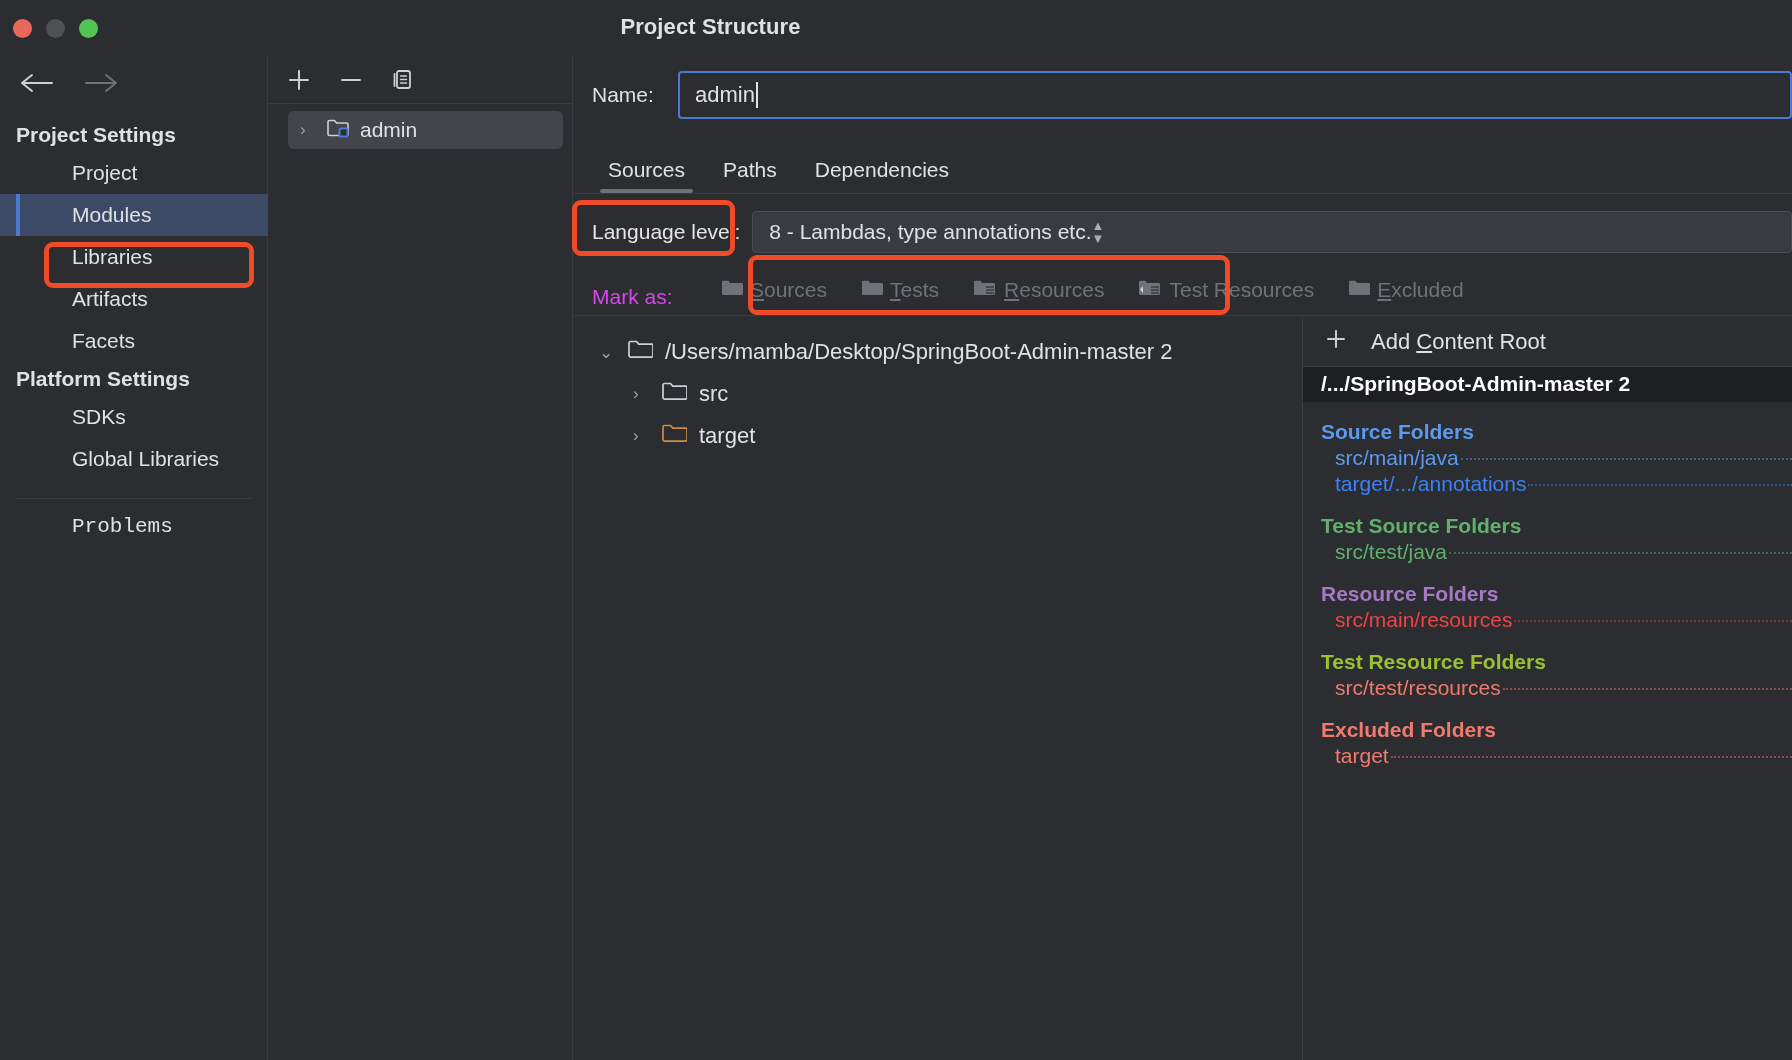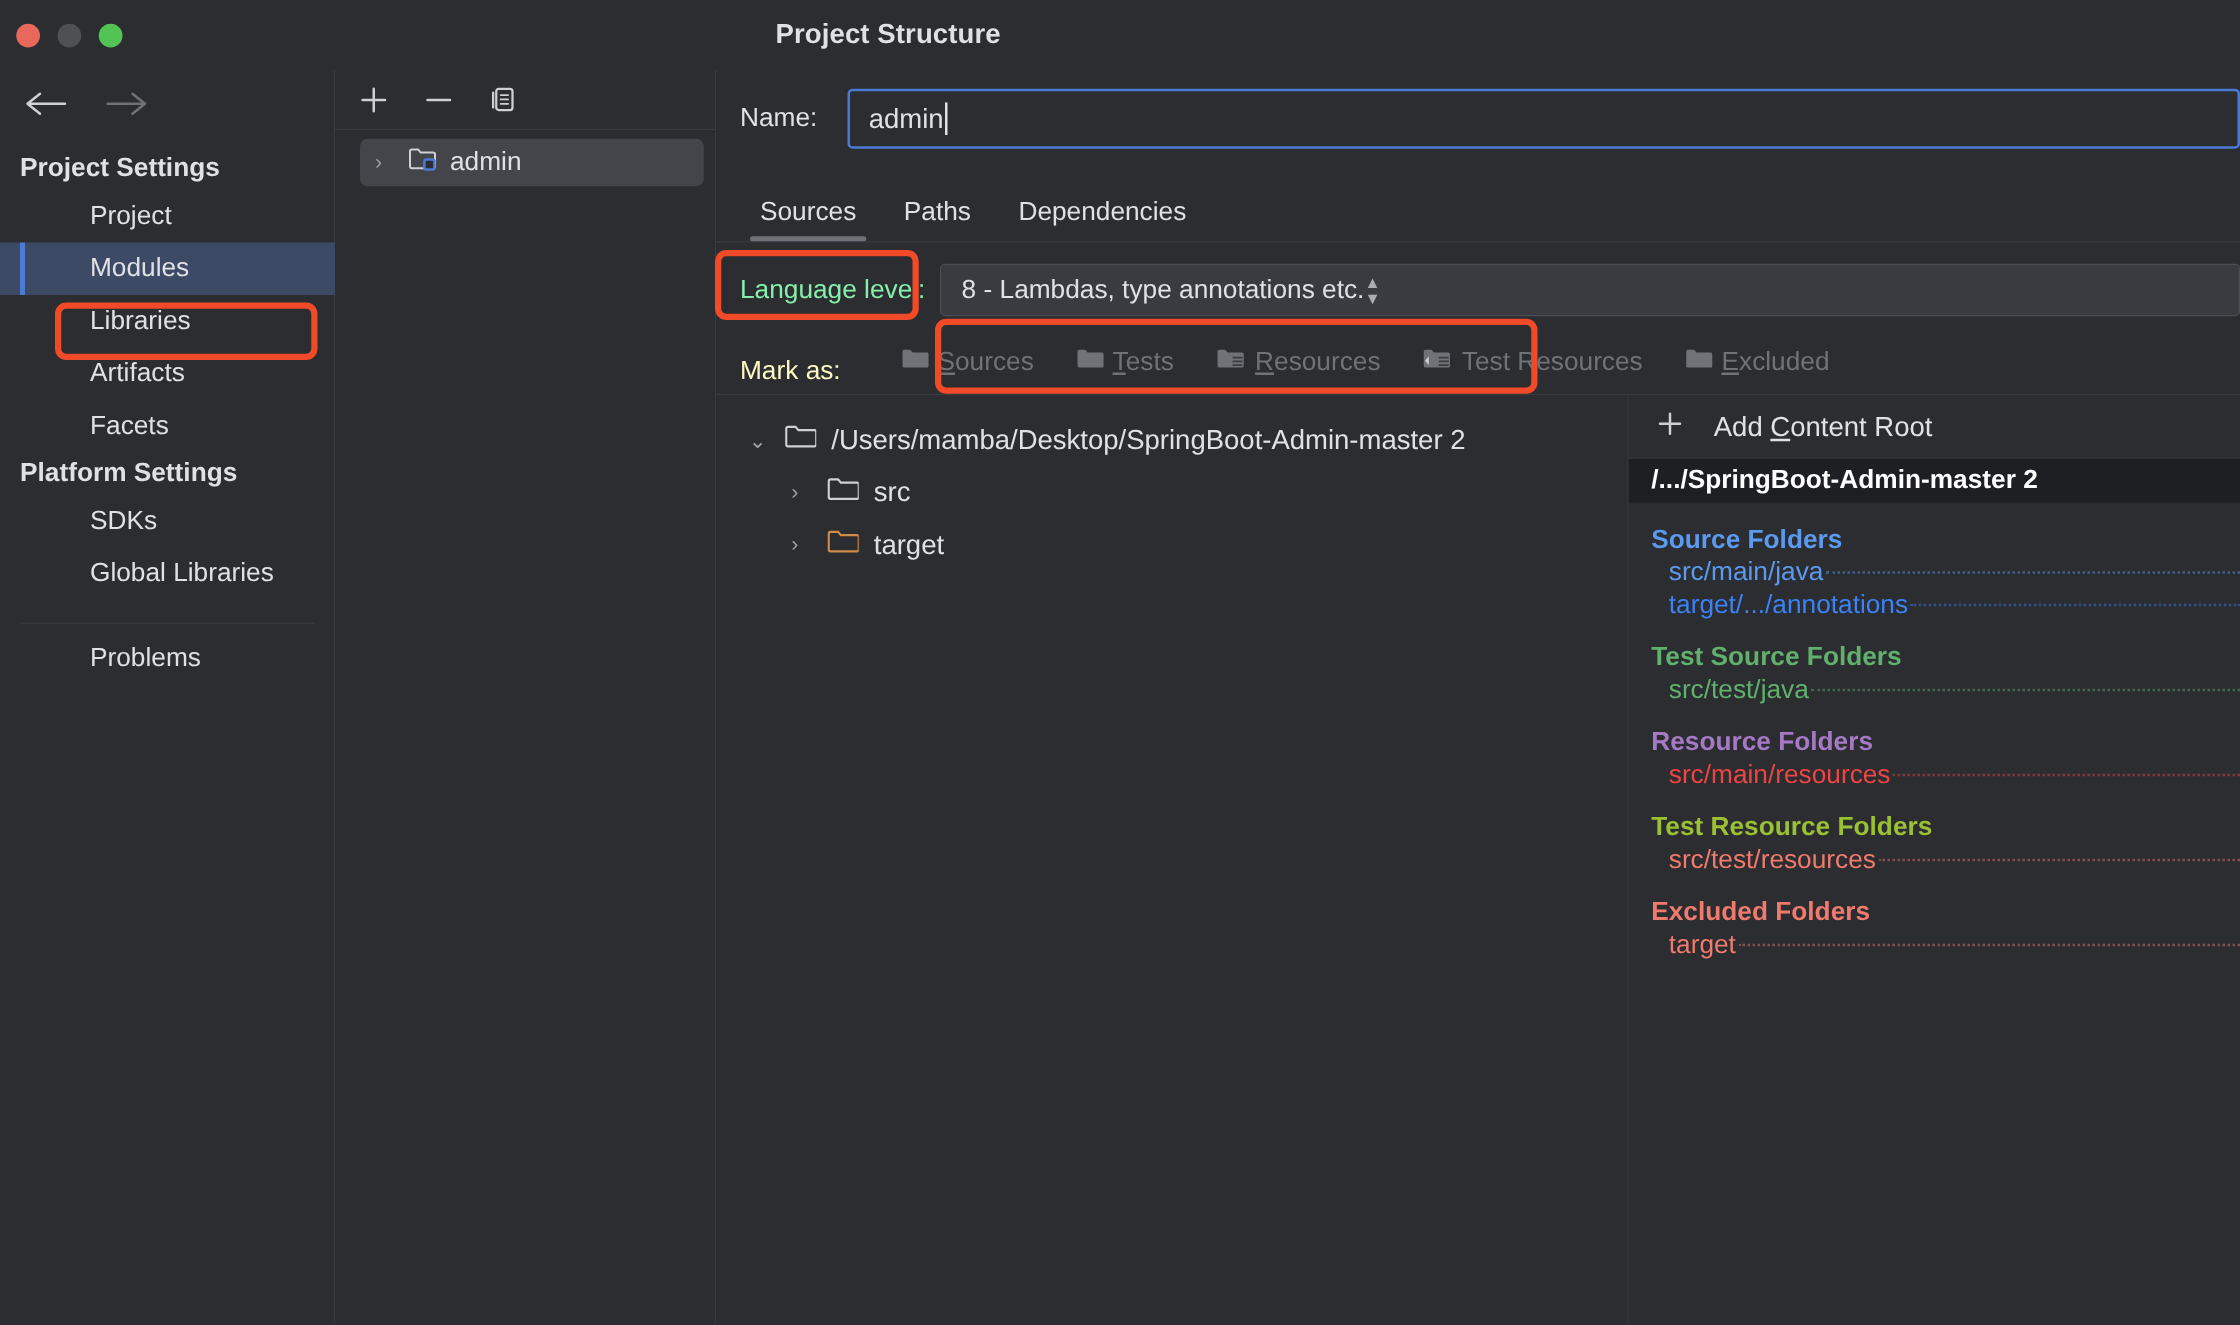--- a/index.html
+++ b/index.html
@@ -70,20 +70,21 @@
   .sb-item.selected::before {
     content: ""; position: absolute; left: 16px; top: 0;
     width: 4px; height: 42px; background: #4a7ad4;
   }
   .sb-sep {
     margin: 18px 16px 10px 16px; height: 1px; background: #393b40;
   }
   .sb-problems {
     font-size: 21px; color: #dfe1e5;
     padding: 6px 0 6px 72px;
+    font-family: Liberation Mono, monospace;
   }
 
   
   .ring {
     position: absolute;
     border: 5px solid #f04a28;
     border-radius: 9px;
     pointer-events: none;
   }
   #ring-modules { left: 44px; top: 242px; width: 210px; height: 46px; }
@@ -153,39 +154,39 @@
   }
   .tab.active::after {
     content: ""; position: absolute; left: 8px; right: 8px; bottom: 0;
     height: 4px; background: #6e7277; border-radius: 2px;
   }
 
   .marklevel-row {
     position: absolute; left: 0; top: 148px; width: 1219px; height: 55px;
     display: flex; align-items: center;
   }
-  .ll-label { padding-left: 19px; font-size: 21px; color: #86efac; }
+  .ll-label { padding-left: 19px; font-size: 21px; color: #e5e5e5; }
   .ll-select {
     margin-left: 12px;
     height: 42px; flex: 1; margin-right: 0;
     background: #393b40;
     border: 1px solid #4a4d52;
     border-radius: 4px;
     display: flex; align-items: center; 
     padding: 0 12px 0 16px;
     font-size: 21px; color: #dfe1e5;
   }
   .ll-arrows { color: #a9acb2; font-size: 13px; line-height: 1; text-align:center; }
 
   .markas-row {
     position: absolute; left: 0; top: 208px; width: 1219px; height: 52px;
     display: flex; align-items: center; gap: 0;
     border-bottom: 1px solid #393b40;
   }
-  .markas-label { padding-left: 19px; font-size: 21px; color: #fef9c3; width: 148px; margin-top: 14px; }
+  .markas-label { padding-left: 19px; font-size: 21px; color: #d946ef; width: 148px; margin-top: 14px; }
   .mark-btn {
     display: flex; align-items: center; gap: 7px;
     font-size: 21px; color: #6f7276; margin-right: 34px;
   }
   .mark-btn .u { text-decoration: underline; }
 
   
   .content {
     position: absolute; left: 0; top: 261px; width: 1219px; height: 743px;
     display: flex;

